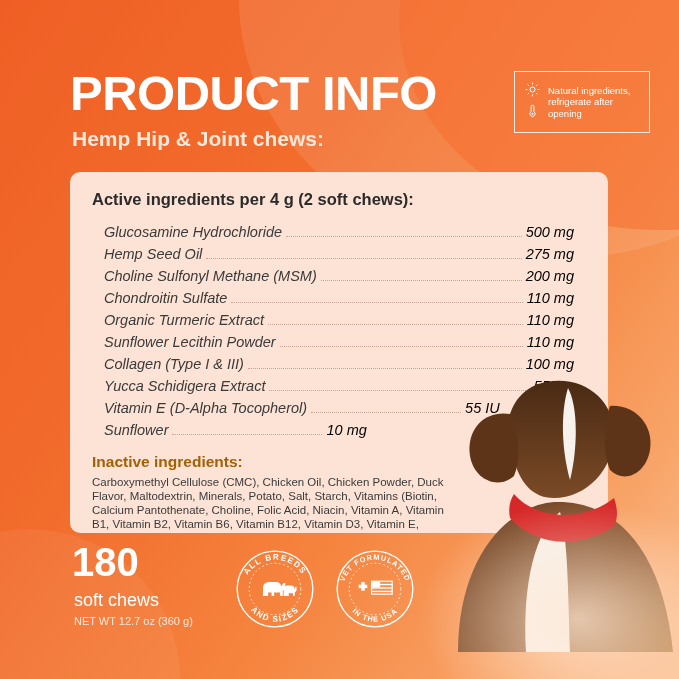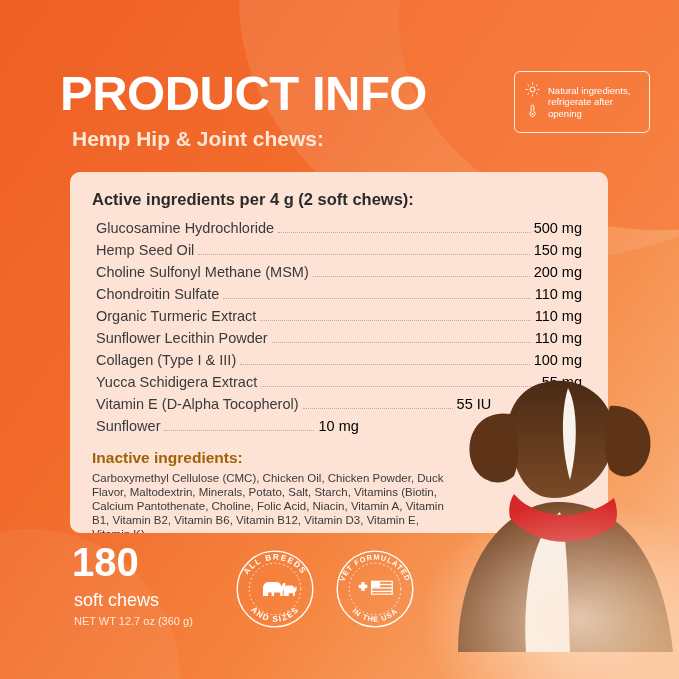--- a/index.html
+++ b/index.html
@@ -53,21 +53,21 @@
     right: -60px;
     bottom: -60px;
     width: 320px;
     height: 240px;
     border-radius: 50%;
     background: radial-gradient(ellipse at center, rgba(255,232,212,0.75) 0%, rgba(255,232,212,0.0) 70%);
   }
 
   .title {
     position: absolute;
-    left: 60px;
+    left: 70px;
     top: 66px;
     font-size: 49px;
     line-height: 54px;
     font-weight: bold;
     color: #ffffff;
     letter-spacing: -0.5px;
   }
   .subtitle {
     position: absolute;
     left: 72px;
@@ -77,21 +77,21 @@
     font-weight: bold;
   }
 
   .badge-natural {
     position: absolute;
     right: 29px;
     top: 71px;
     width: 136px;
     height: 62px;
     border: 1.5px solid rgba(255,255,255,0.85);
-    border-radius: 6px;
+    border-radius: 0;
     display: flex;
     align-items: center;
     padding: 0 10px;
     box-sizing: border-box;
     gap: 8px;
   }
   .badge-natural .b-icons {
     display: flex;
     flex-direction: column;
     align-items: center;
@@ -117,23 +117,24 @@
     padding: 18px 22px 16px 22px;
     overflow: hidden;
   }
   .card h2 {
     margin: 0 0 8px 0;
     font-size: 16.5px;
     color: #2b2b2b;
     font-weight: bold;
   }
   .ing-list {
-    margin: 4px;
+    margin: 12px;
     padding: 0;
     list-style: none;
+    font-style: italic;
   }
   .ing-row {
     display: flex;
     align-items: baseline;
     font-size: 14.5px;
     color: #3a3a3a;
     padding: 2.5px 0;
   }
   .ing-name {
     white-space: nowrap;
@@ -250,21 +251,21 @@
 
     <div class="ing-list">
       <div class="ing-row">
         <span class="ing-name">Glucosamine Hydrochloride</span>
         <span class="dots"></span>
         <span class="ing-amt">500 mg</span>
       </div>
       <div class="ing-row">
         <span class="ing-name">Hemp Seed Oil</span>
         <span class="dots"></span>
-        <span class="ing-amt">150 mg</span>
+        <span class="ing-amt">275 mg</span>
       </div>
       <div class="ing-row">
         <span class="ing-name">Choline Sulfonyl Methane (MSM)</span>
         <span class="dots"></span>
         <span class="ing-amt">200 mg</span>
       </div>
       <div class="ing-row">
         <span class="ing-name">Chondroitin Sulfate</span>
         <span class="dots"></span>
         <span class="ing-amt">110 mg</span>

